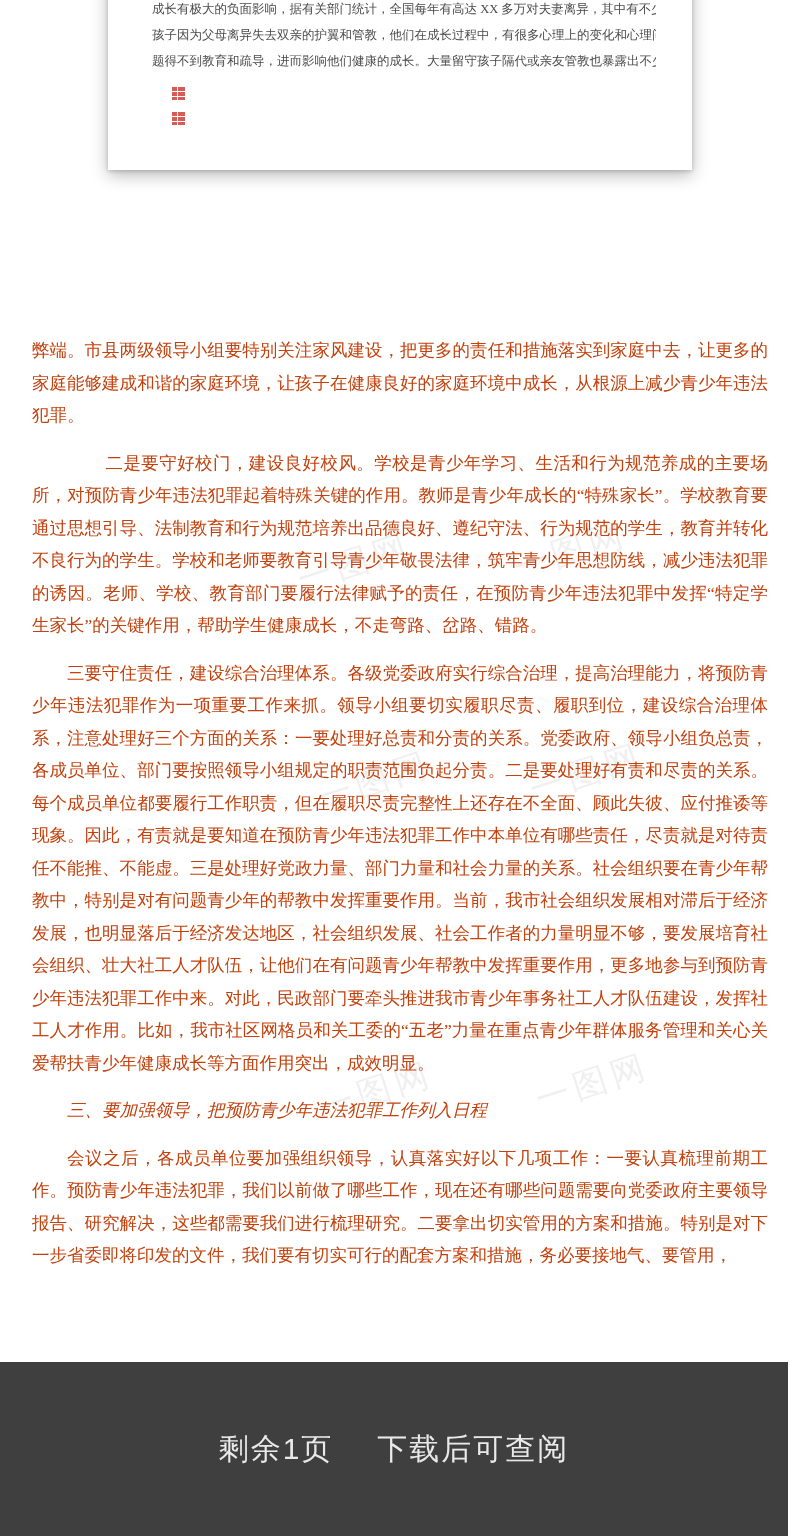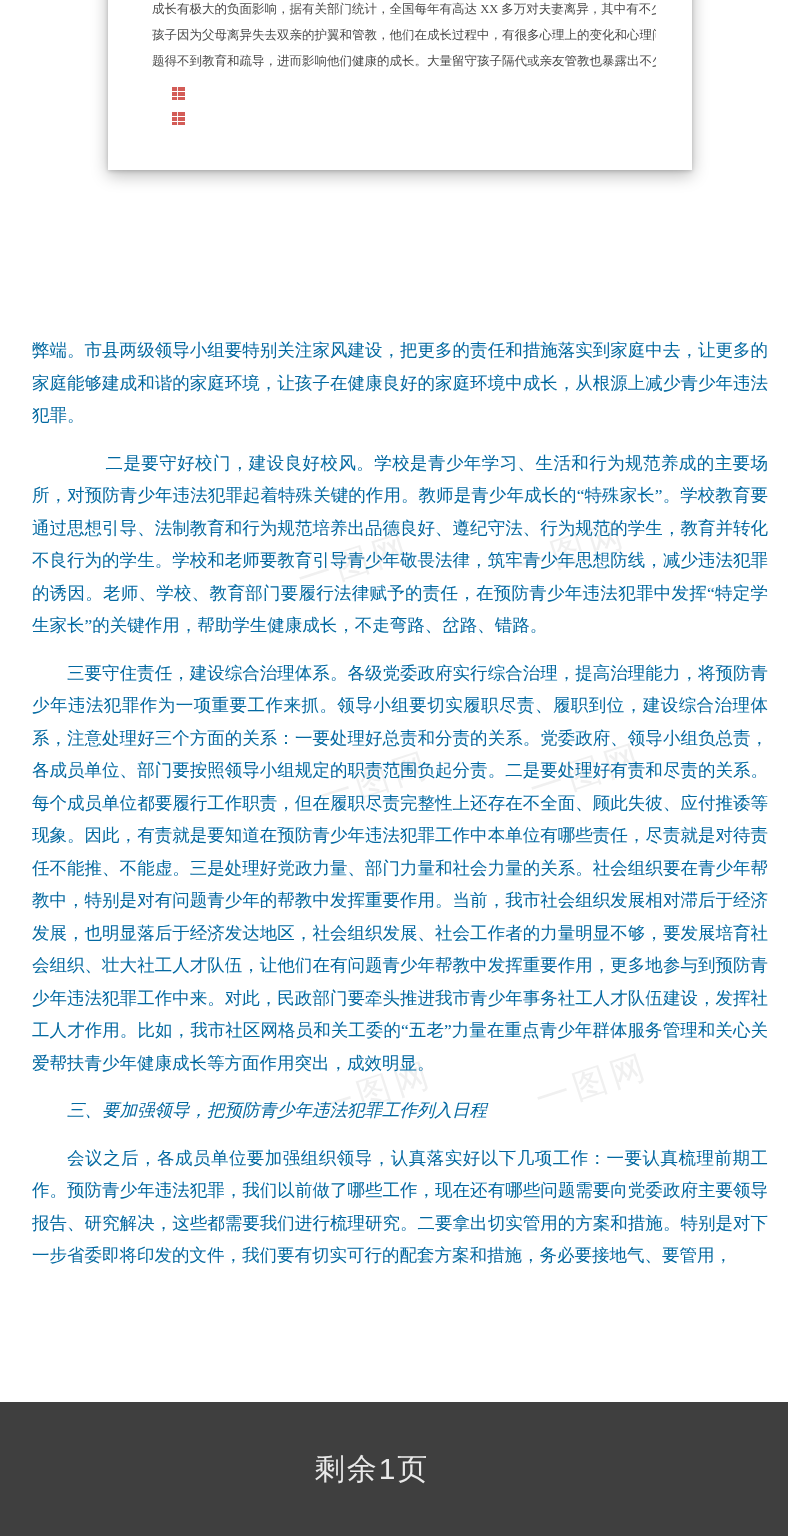--- a/index.html
+++ b/index.html
@@ -22,30 +22,30 @@
 
   
   .wm { position:absolute; font-size:34px; letter-spacing:5px; color:rgba(110,110,110,0.10);
     transform:rotate(-18deg); pointer-events:none; font-family:"Liberation Sans",sans-serif; }
   .wm1{left:296px; top:540px;} .wm2{left:512px; top:528px;}
   .wm3{left:316px; top:758px;} .wm4{left:528px; top:750px;}
   .wm5{left:318px; top:1068px;} .wm6{left:534px; top:1060px;}
 
   
   .doc-body { position:absolute; left:32px; top:334px; width:736px;
-    font-size:17.5px; line-height:32.5px; color:#0369a1; text-align:justify; }
+    font-size:17.5px; line-height:32.5px; color:#c2410c; text-align:justify; }
   .para { margin:0 0 15px 0; }
   .indent-none { text-indent:0; }
   .indent-em2 { text-indent:2em; }
   .indent-em4 { text-indent:4.2em; }
   .heading { font-weight:700; font-style:italic; }
   .b { font-weight:400; }
 
   
-  .footer-bar { position:absolute; left:0; right:12px; bottom:0; height:134px; background:#3f3f3f;
+  .footer-bar { position:absolute; left:0; right:12px; bottom:0; height:174px; background:#3f3f3f;
     display:flex; align-items:center; justify-content:center; cursor:pointer; }
   .footer-bar span { color:#e9e9e9; font-size:30px; letter-spacing:2px;
     font-family:"Liberation Sans","DejaVu Sans",sans-serif; }
   .footer-gap { display:inline-block; width:44px; }
 </style>
 </head>
 <body>
 
 <div class="stage">
 
@@ -70,15 +70,16 @@
       <p class="para indent-none"><span>弊端。市县两级领导小组要特别关注家风建设，把更多的责任和措施落实到家庭中去，让更多的家庭能够建成和谐的家庭环境，让孩子在健康良好的家庭环境中成长，从根源上减少青少年违法犯罪。</span></p>
       <p class="para indent-em4"><span class="b">二是要守好校门，建设良好校风。</span><span>学校是青少年学习、生活和行为规范养成的主要场所，对预防青少年违法犯罪起着特殊关键的作用。教师是青少年成长的“特殊家长”。学校教育要通过思想引导、法制教育和行为规范培养出品德良好、遵纪守法、行为规范的学生，教育并转化不良行为的学生。学校和老师要教育引导青少年敬畏法律，筑牢青少年思想防线，减少违法犯罪的诱因。老师、学校、教育部门要履行法律赋予的责任，在预防青少年违法犯罪中发挥“特定学生家长”的关键作用，帮助学生健康成长，不走弯路、岔路、错路。</span></p>
       <p class="para indent-em2"><span class="b">三要守住责任，建设综合治理体系。</span><span>各级党委政府实行综合治理，提高治理能力，将预防青少年违法犯罪作为一项重要工作来抓。领导小组要切实履职尽责、履职到位，建设综合治理体系，注意处理好三个方面的关系：</span><span class="b">一要处理好总责和分责的关系。</span><span>党委政府、领导小组负总责，各成员单位、部门要按照领导小组规定的职责范围负起分责。</span><span class="b">二是要处理好有责和尽责的关系。</span><span>每个成员单位都要履行工作职责，但在履职尽责完整性上还存在不全面、顾此失彼、应付推诿等现象。因此，有责就是要知道在预防青少年违法犯罪工作中本单位有哪些责任，尽责就是对待责任不能推、不能虚。</span><span class="b">三是处理好党政力量、部门力量和社会力量的关系。</span><span>社会组织要在青少年帮教中，特别是对有问题青少年的帮教中发挥重要作用。当前，我市社会组织发展相对滞后于经济发展，也明显落后于经济发达地区，社会组织发展、社会工作者的力量明显不够，要发展培育社会组织、壮大社工人才队伍，让他们在有问题青少年帮教中发挥重要作用，更多地参与到预防青少年违法犯罪工作中来。对此，民政部门要牵头推进我市青少年事务社工人才队伍建设，发挥社工人才作用。比如，我市社区网格员和关工委的“五老”力量在重点青少年群体服务管理和关心关爱帮扶青少年健康成长等方面作用突出，成效明显。</span></p>
       <p class="para indent-em2 heading"><span class="b">三、要加强领导，把预防青少年违法犯罪工作列入日程</span></p>
       <p class="para indent-em2"><span>会议之后，各成员单位要加强组织领导，认真落实好以下几项工作：</span><span class="b">一要认真梳理前期工作。</span><span>预防青少年违法犯罪，我们以前做了哪些工作，现在还有哪些问题需要向党委政府主要领导报告、研究解决，这些都需要我们进行梳理研究。</span><span class="b">二要拿出切实管用的方案和措施。</span><span>特别是对下一步省委即将印发的文件，我们要有切实可行的配套方案和措施，务必要接地气、要管用，</span></p>
     </div>
 
   <div class="footer-bar" style="background: rgb(63, 63, 63);">
     <span>剩余1页</span>
     <span class="footer-gap"></span>
+    <span>下载后可查阅</span>
   </div>
 
 </div>
 
 </body></html>

